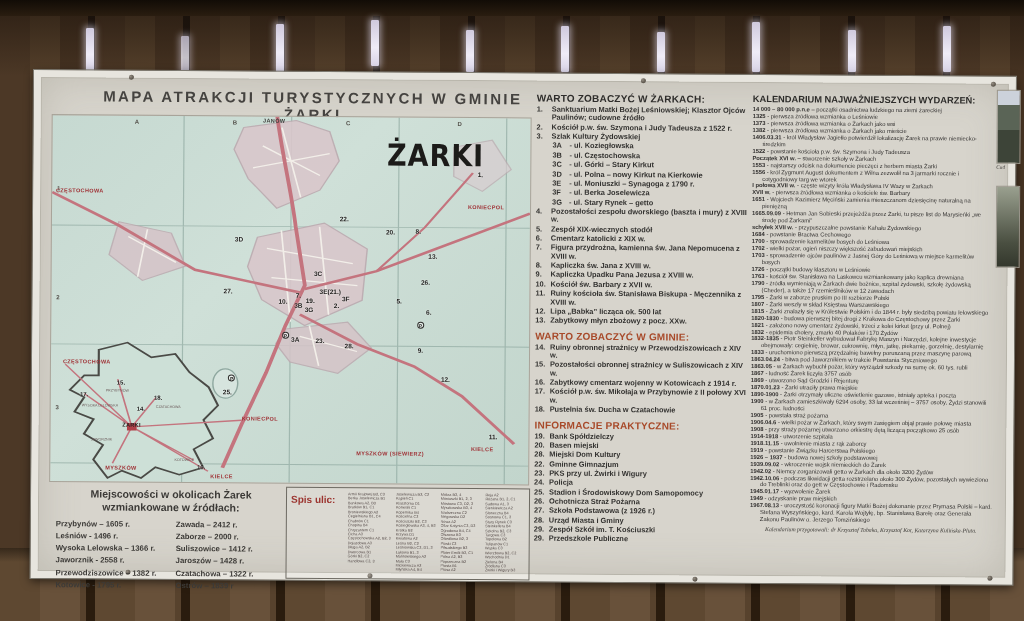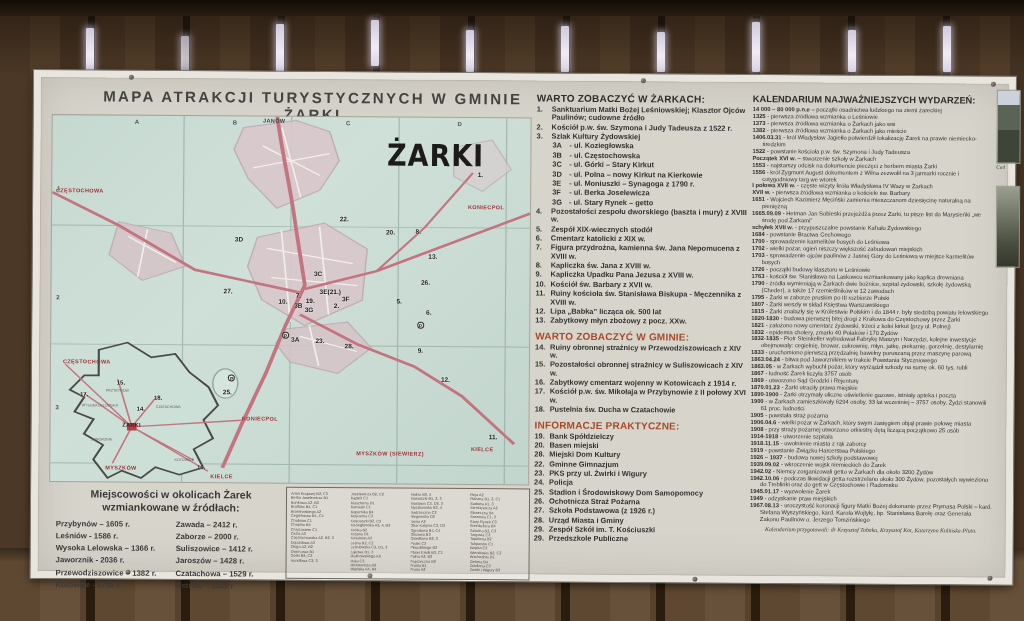--- a/index.html
+++ b/index.html
@@ -218,40 +218,43 @@
         <span class="townname" style="position: absolute; left: 26%; top: 93.5%;"><span>KOTOWICE</span></span>
       </div>
   </div>
 
   <div class="towns">
     <h3>Miejscowości w okolicach Żarek wzmiankowane w źródłach:</h3>
     <div class="cols">
       <div class="col">
 
       <div>Przybynów – 1605 r.</div>
-          <div>Leśniów - 1586 r.</div>
+          <div>Leśniów - 1496 r.</div>
           <div>Wysoka Lelowska – 1366 r.</div>
-          <div>Jaworznik - 2036 r.</div>
+          <div>Jaworznik - 2558 r.</div>
           <div>Przewodziszowice – 1382 r.</div>
           <div>Kotowice - 1795 r.</div>
         </div>
       <div class="col">
 
       <div>Zawada – 2412 r.</div>
           <div>Zaborze – 2000 r.</div>
           <div>Suliszowice – 1412 r.</div>
           <div>Jaroszów – 1428 r.</div>
-          <div>Czatachowa – 1529 r.</div>
+          <div>Czatachowa – 1322 r.</div>
           <div>Ostrów – 1839 r</div>
         </div>
     </div>
   </div>
 
   <div class="streets">
     <div class="cols">
+      <div class="scol first" style="flex:0 0 52px;">
+        <h3 style="margin-top:-12px;">Spis ulic:</h3>
+      </div>
       <div class="scol">
 
       <div>Armii Krajowej B2, C3</div>
           <div>Berka Joselewicza B1</div>
           <div>Bankowa A2, B3</div>
           <div>Bratków B1, C1</div>
           <div>Broniewskiego A2</div>
           <div>Cegielniana B1, C4</div>
           <div>Chabrów C1</div>
           <div>Chopina B4</div>

